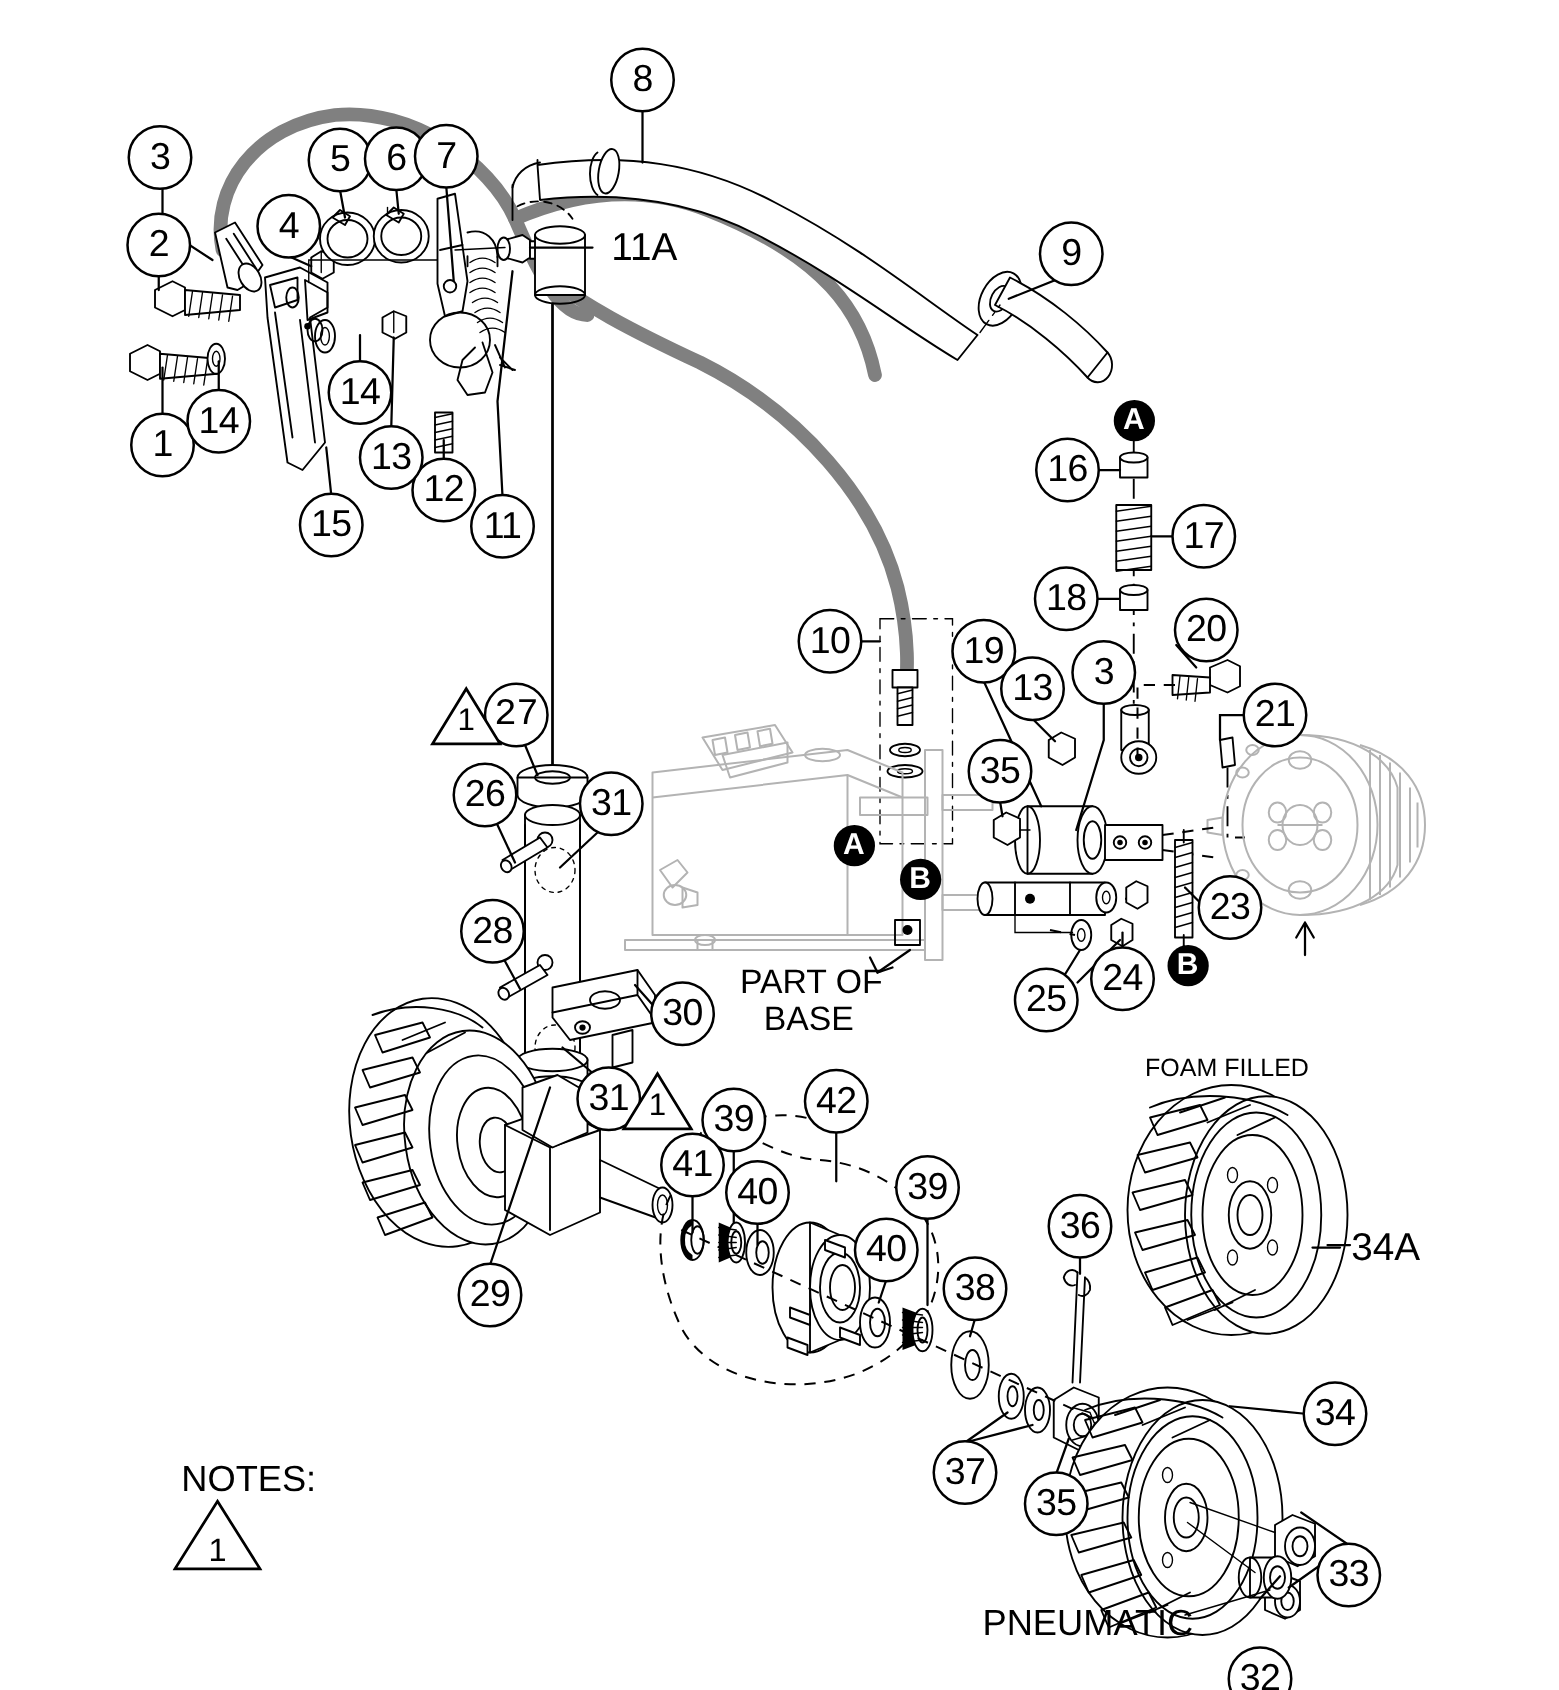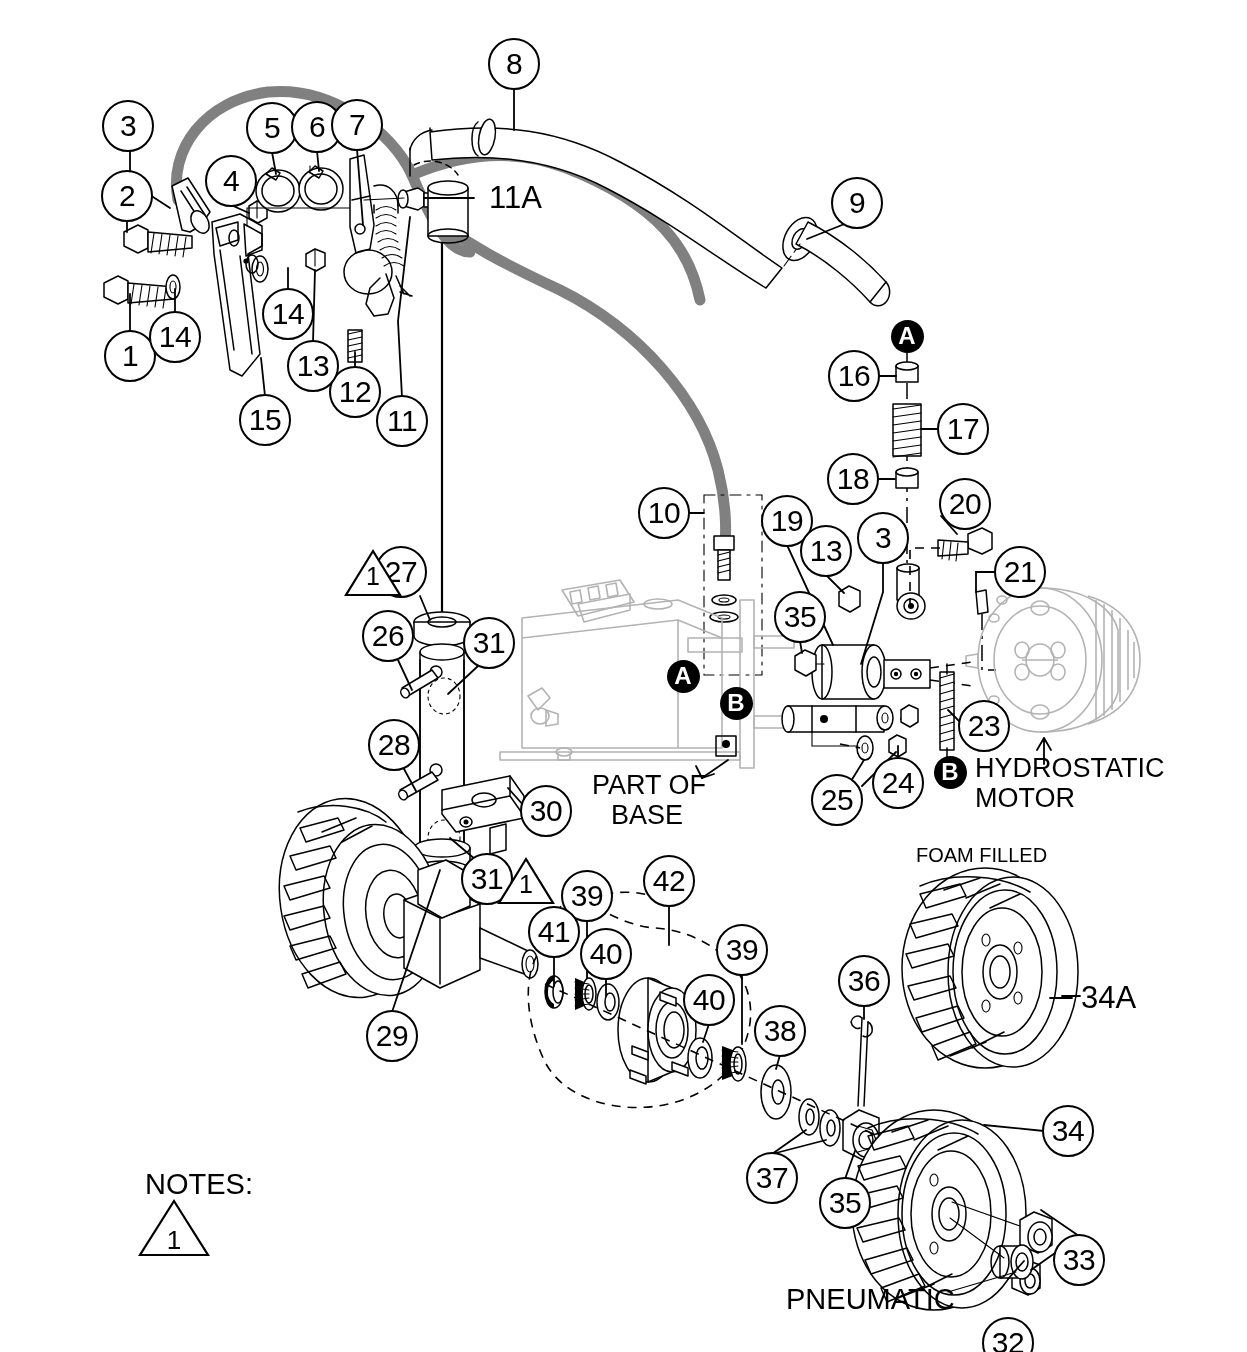--- a/index.html
+++ b/index.html
@@ -646,21 +646,21 @@
       <div class="cal" style="left: 787px; top: 521px;">19</div>
       <div class="cal" style="left: 965px; top: 504px;">20</div>
       <div class="cal" style="left: 1020px; top: 572px;">21</div>
       <div class="cal" style="left: 800px; top: 617px;">35</div>
       <div class="cal" style="left: 826px; top: 551px;">13</div>
       <div class="cal" style="left: 883px; top: 538px;">3</div>
       <div class="cal" style="left: 984px; top: 726px;">23</div>
       <div class="cal" style="left: 898px; top: 783px;">24</div>
       <div class="cal" style="left: 837px; top: 800px;">25</div>
       <div class="cal" style="left: 388px; top: 636px;">26</div>
-      <div class="cal" style="left: 401px; top: 572px;">27</div>
+      <div class="cal" style="left: 413px; top: 572px; font-family: Liberation Mono, monospace;">27</div>
       <div class="cal" style="left: 394px; top: 745px;">28</div>
       <div class="cal" style="left: 392px; top: 1036px;">29</div>
       <div class="cal" style="left: 546px; top: 811px;">30</div>
       <div class="cal" style="left: 489px; top: 643px;">31</div>
       <div class="cal" style="left: 487px; top: 879px;">31</div>
       <div class="cal" style="left: 1008px; top: 1343px;">32</div>
       <div class="cal" style="left: 1079px; top: 1260px; text-align: right;">33</div>
       <div class="cal" style="left: 1068px; top: 1131px;">34</div>
       <div class="cal" style="left: 845px; top: 1203px;">35</div>
       <div class="cal" style="left: 864px; top: 981px;">36</div>
@@ -697,22 +697,20 @@
     </div>
 
   <div class="plain" style="left:489px; top:182px;">11A</div>
 
   <div class="plain" style="left:1081px; top:982px;">34A</div>
 
 
   <div class="blk" style="left:592px; top:770px; width:110px;">PART OF
 BASE</div>
 
-  <div class="blk left" style="left:975px; top:753px;">HYDROSTATIC
-MOTOR</div>
 
   <div class="plain" style="left:916px; top:845px; font-size:20px;">FOAM FILLED</div>
 
   <div class="plain" style="left:786px; top:1285px; font-size:29px;">PNEUMATIC</div>
 
   <div class="notes-title" style="left:145px; top:1168px;">NOTES:</div>
 
   <svg style="position:absolute;left:138px;top:1197px;width:72px;height:62px;">
     <polygon points="36,4 70,58 2,58" fill="#fff" stroke="#000" stroke-width="2.2"></polygon>
   </svg>

